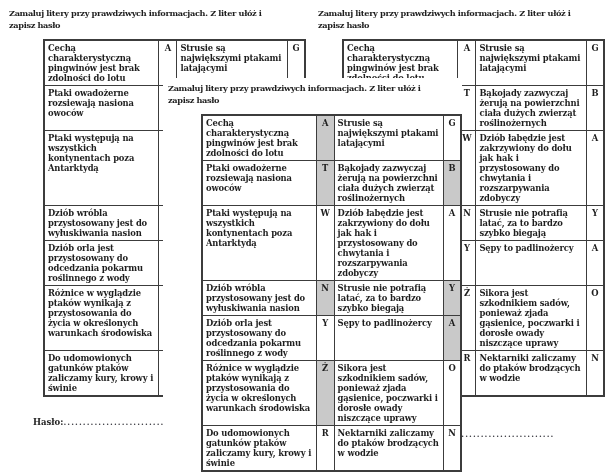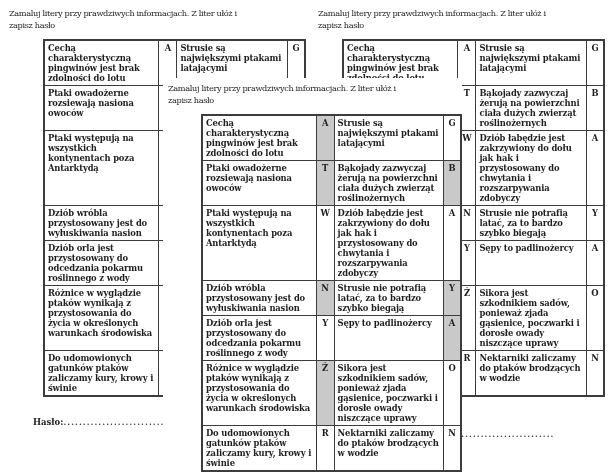--- a/index.html
+++ b/index.html
@@ -5,21 +5,21 @@
   html,body{margin:0;padding:0;}
   body{
     width:609px;height:475px;position:relative;overflow:hidden;
     background:#ffffff;
     font-family:"DejaVu Serif", serif;
     color:#1e1e1e;
     -webkit-font-smoothing:antialiased;
   }
   .sheet{position:absolute;width:299px;background:transparent;}
   .sheet.panel{background:#ffffff;box-sizing:border-box;}
-  .title{font-weight:normal;font-size:8.2px;line-height:11.5px;letter-spacing:-0.35px;white-space:nowrap;}
+  .title{font-weight:bold;font-size:8.2px;line-height:11.5px;letter-spacing:-0.35px;white-space:nowrap;}
   table.quiz{border-collapse:collapse;table-layout:fixed;margin-top:8px;border:2px solid #3c3c3c;margin-left:36px;}
   table.quiz td{
     border:1px solid #3c3c3c;vertical-align:top;
     font-weight:bold;font-size:8.4px;line-height:10px;letter-spacing:-0.15px;
     padding:2px 3px;color:#1e1e1e;overflow:hidden;
   }
   td.lt{text-align:center;font-size:9px;padding:2px 1px;}
   td.sh{background:#c9c9c9;}
   .haslo{font-weight:bold;font-size:8.5px;white-space:nowrap;}
   .haslo .dots{letter-spacing:1.1px;font-size:8px;color:#3d3d44;}

